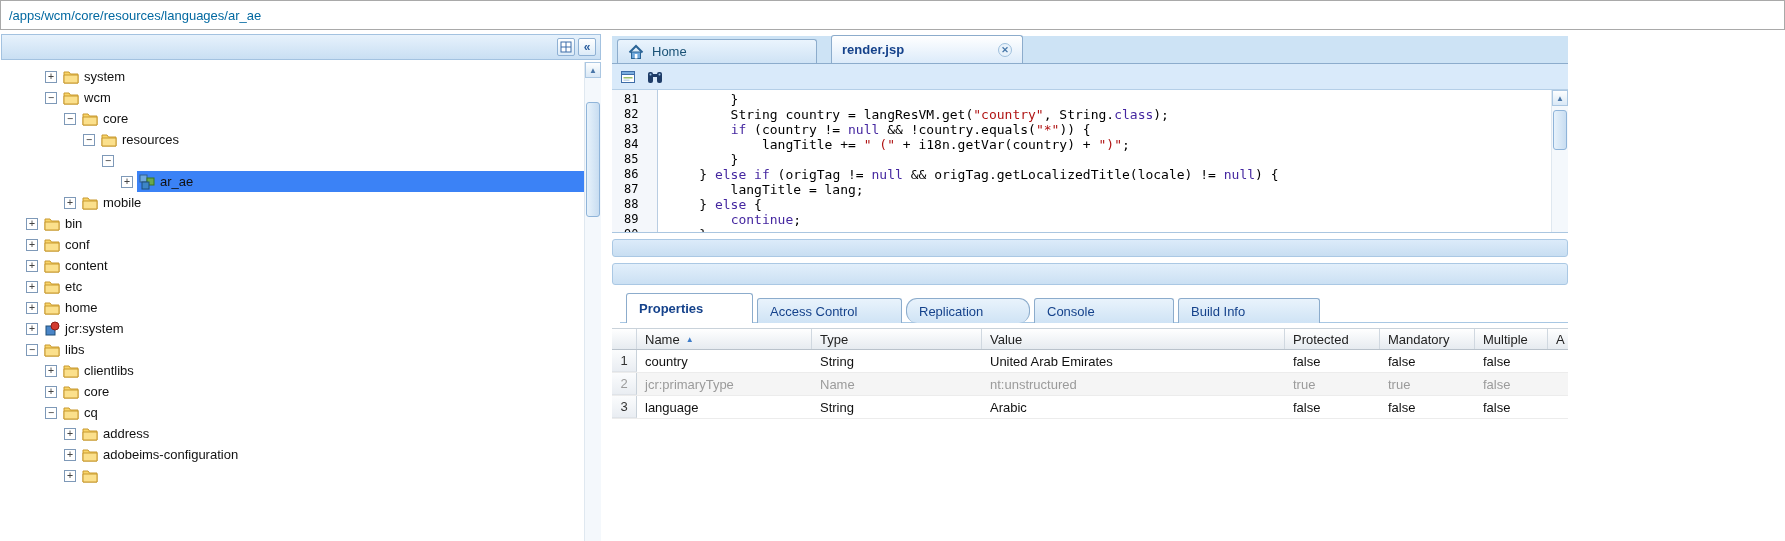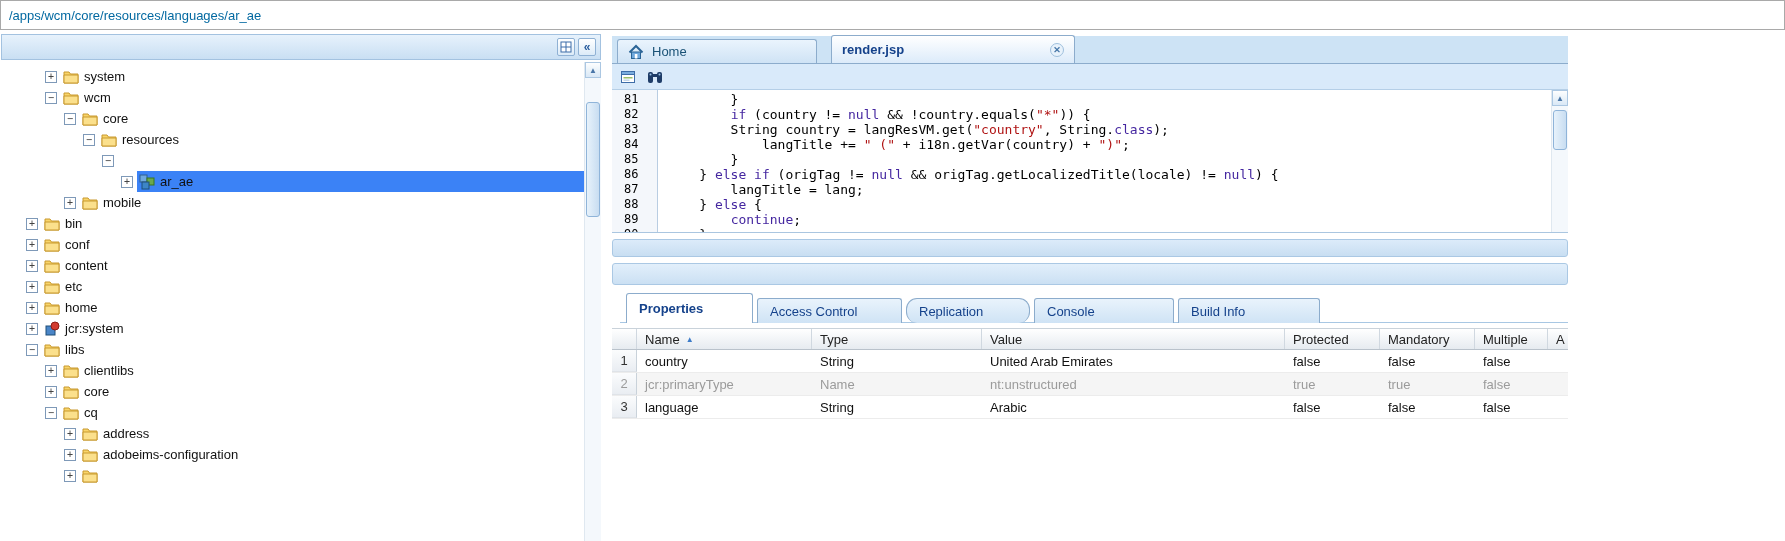--- a/index.html
+++ b/index.html
@@ -23,21 +23,21 @@
   .tree-scrollbar{position:absolute;top:28px;right:0;width:17px;bottom:0;background:#f4f8fc;border-left:1px solid #dfe8f0;}
   .sb-btn{height:16px;display:flex;align-items:center;justify-content:center;font-size:8px;color:#4a76a8;background:linear-gradient(#fdfefe,#d9e8f6);border:1px solid #abc7e2;cursor:pointer;}
   .sb-thumb{position:absolute;left:1px;right:1px;top:40px;height:115px;background:linear-gradient(90deg,#e7f2fb,#c8ddf1);border:1px solid #8fb4d9;border-radius:3px;cursor:pointer;}
 
   
   .right-panel{position:absolute;left:612px;top:36px;width:956px;height:505px;}
 
   .tab-bar{position:absolute;top:0;left:0;right:0;height:28px;background:#cde3f5;border-bottom:1px solid #8caccc;display:flex;align-items:flex-end;padding-left:5px;gap:14px;}
   .tab{height:24px;border:1px solid #8caccc;border-bottom:none;border-radius:3px 3px 0 0;display:flex;align-items:center;padding:0 10px;gap:8px;background:linear-gradient(#eaf4fd,#cfe3f5);color:#1a5276;cursor:pointer;}
   .tab-bar .tab:nth-child(1){width:200px;}
-  .tab-bar .tab:nth-child(2){width:244px;}
+  .tab-bar .tab:nth-child(2){width:192px;}
   .tab.active{background:linear-gradient(#ffffff,#dcebfa);font-weight:bold;color:#15428b;height:28px;position:relative;z-index:2;}
   .tab-label{flex:1;text-align:left;}
   .tab-close{width:14px;height:14px;border-radius:7px;background:#e8f2fb;border:1px solid #9fc0dd;color:#4576a8;font-size:9px;font-weight:bold;display:flex;align-items:center;justify-content:center;cursor:pointer;flex:none;}
   .tab-home-icon{width:16px;height:16px;flex:none;}
 
   .code-toolbar{position:absolute;top:28px;left:0;right:0;height:26px;background:#d9eafa;border-bottom:1px solid #b5cfe7;display:flex;align-items:center;gap:8px;padding-left:6px;}
   .tool-btn{width:19px;height:19px;display:flex;align-items:center;justify-content:center;cursor:pointer;border:1px solid transparent;border-radius:2px;}
 
   .code-area{position:absolute;top:54px;left:0;right:0;height:143px;background:#fff;border-bottom:1px solid #aac6e0;overflow:hidden;display:flex;}
   .gutter{width:46px;background:#f4f7fb;border-right:1px solid #b9cde2;flex:none;padding-top:2px;}
@@ -347,22 +347,22 @@
         <div class="gutter-line">84</div>
         <div class="gutter-line">85</div>
         <div class="gutter-line">86</div>
         <div class="gutter-line">87</div>
         <div class="gutter-line">88</div>
         <div class="gutter-line">89</div>
         <div class="gutter-line">90</div>
       </div>
     <div class="code-region" id="code">
         <div class="code-line"><span class="tk-p">        }</span></div>
+        <div class="code-line"><span class="tk-p">        String country = langResVM.get(</span><span class="tk-s">"country"</span><span class="tk-p">, String.</span><span class="tk-k">class</span><span class="tk-p">);</span></div>
         <div class="code-line"><span class="tk-p">        </span><span class="tk-k">if</span><span class="tk-p"> (country != </span><span class="tk-k">null</span><span class="tk-p"> &amp;&amp; !country.equals(</span><span class="tk-s">"*"</span><span class="tk-p">)) {</span></div>
-        <div class="code-line"><span class="tk-p">        String country = langResVM.get(</span><span class="tk-s">"country"</span><span class="tk-p">, String.</span><span class="tk-k">class</span><span class="tk-p">);</span></div>
         <div class="code-line"><span class="tk-p">            langTitle += </span><span class="tk-s">" ("</span><span class="tk-p"> + i18n.getVar(country) + </span><span class="tk-s">")"</span><span class="tk-p">;</span></div>
         <div class="code-line"><span class="tk-p">        }</span></div>
         <div class="code-line"><span class="tk-p">    } </span><span class="tk-k">else</span><span class="tk-p"> </span><span class="tk-k">if</span><span class="tk-p"> (origTag != </span><span class="tk-k">null</span><span class="tk-p"> &amp;&amp; origTag.getLocalizedTitle(locale) != </span><span class="tk-k">null</span><span class="tk-p">) {</span></div>
         <div class="code-line"><span class="tk-p">        langTitle = lang;</span></div>
         <div class="code-line"><span class="tk-p">    } </span><span class="tk-k">else</span><span class="tk-p"> {</span></div>
         <div class="code-line"><span class="tk-p">        </span><span class="tk-k">continue</span><span class="tk-p">;</span></div>
         <div class="code-line"><span class="tk-p">    }</span></div>
       </div>
     <div class="code-scrollbar">
       <div class="sb-btn">▲</div>

